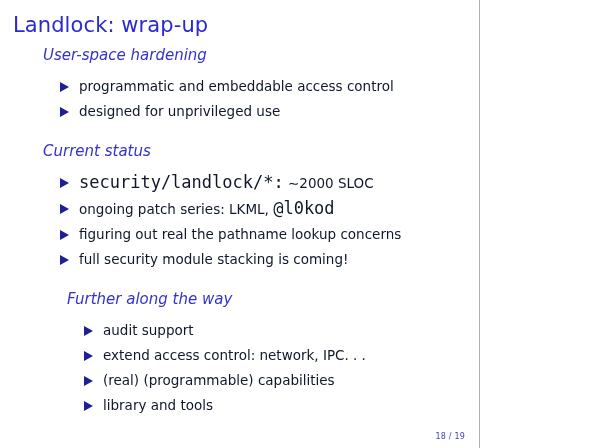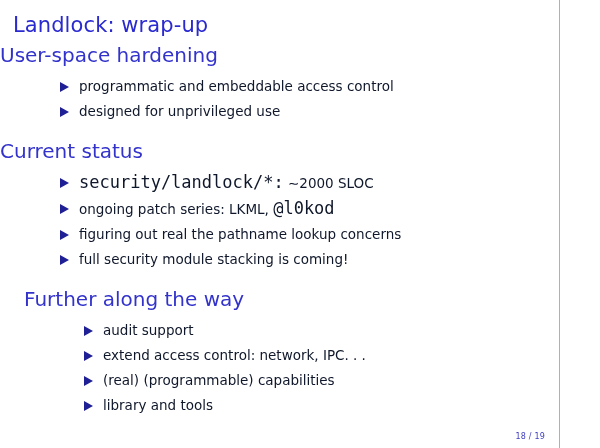--- a/index.html
+++ b/index.html
@@ -6,21 +6,21 @@
   html, body {
     margin: 0;
     padding: 0;
     background: #ffffff;
   }
   body {
     font-family: "DejaVu Sans", sans-serif;
   }
   .slide {
     position: relative;
-    width: 560px;
+    width: 480px;
     height: 448px;
     background: #ffffff;
     border-right: 1px solid #b0b0b0;
     box-sizing: border-box;
     overflow: hidden;
   }
   .slide-title {
     position: absolute;
     left: 13px;
     top: 12px;
@@ -37,24 +37,26 @@
     width: 600px;
   }
   .block {
     margin: 0 0 16px 0;
   }
   .block:last-child {
     margin-bottom: 0;
     padding-left: 24px;
   }
   .block-title {
-    font-size: 20px;
+    font-size: 15px;
     line-height: 22px;
     color: #3333cc;
+    margin-left: 43px;
     white-space: nowrap;
+    font-style: italic;
   }
   .items {
     margin-top: 8px;
   }
   .item {
     position: relative;
     padding-left: 79px;
     min-height: 25px;
     line-height: 25px;
     font-size: 13.5px;

